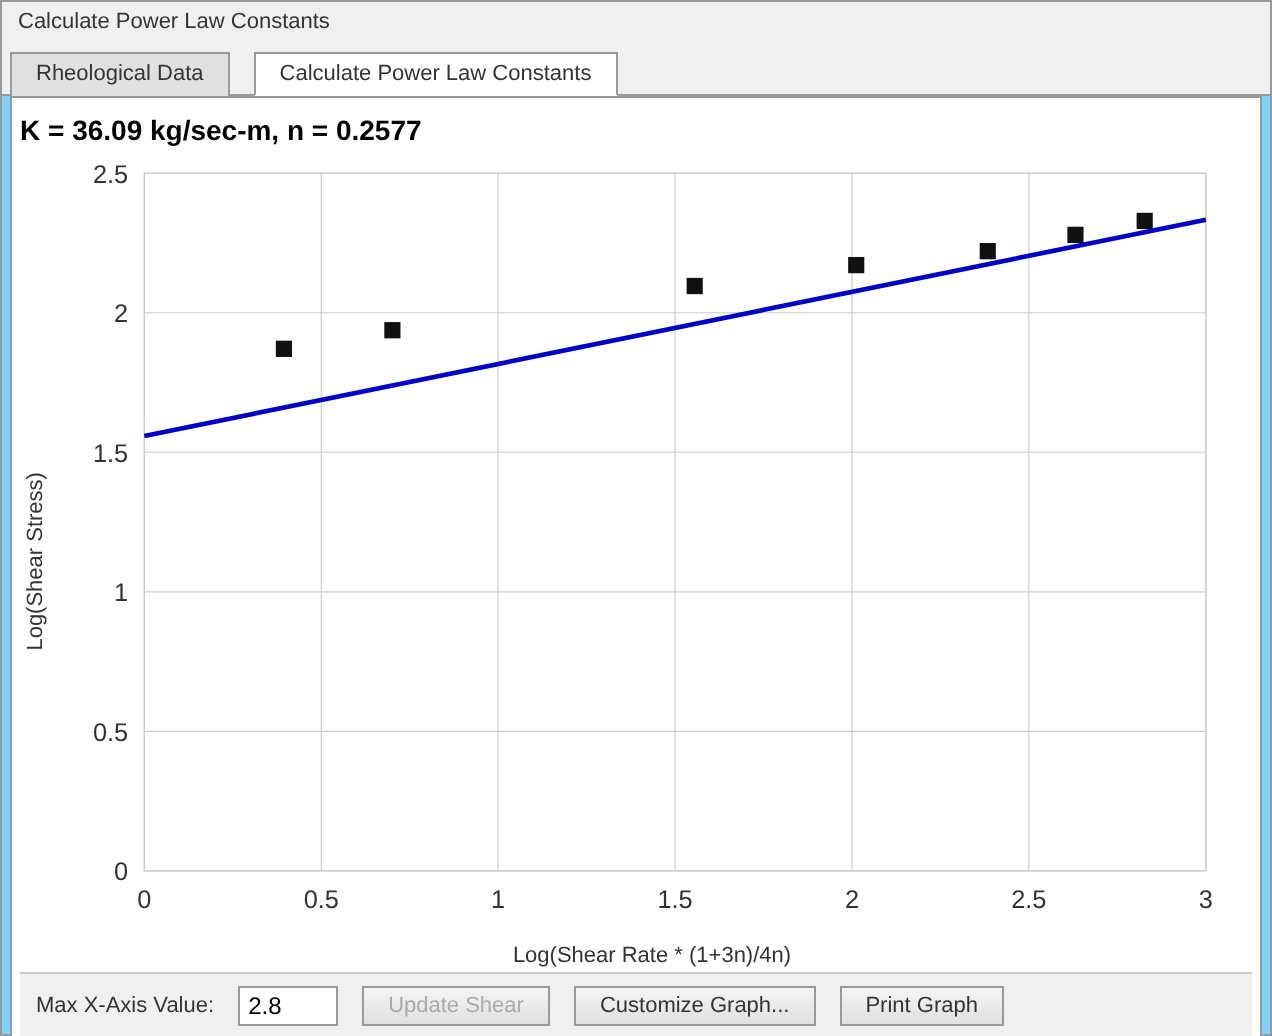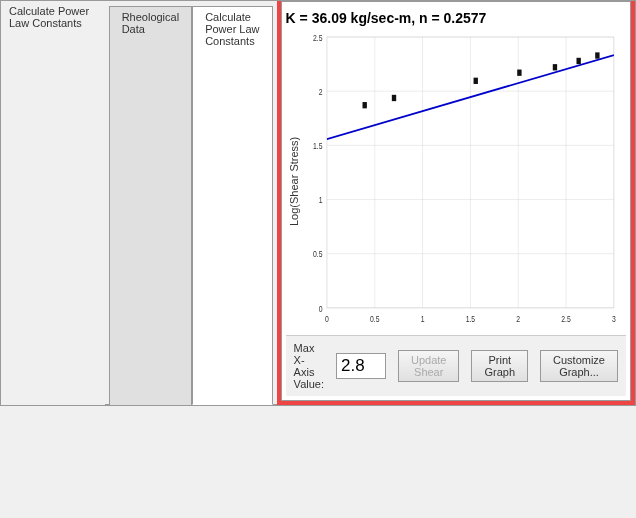--- a/index.html
+++ b/index.html
@@ -6,37 +6,37 @@
     body {
       width: 636px;
       height: 518px;
       font-family: 'Segoe UI', Tahoma, Geneva, Verdana, sans-serif;
       font-size: 12px;
       background: #f0f0f0;
       overflow: hidden;
     }
     .window {
       width: 636px;
-      height: 406px;
-      background: #ef4444;
-      border: 1px solid #999;
-      display: flex;
-      flex-direction: row;
+      height: 518px;
+      background: #7dd3fc;
+      border: 1px solid #999;
+      display: flex;
+      flex-direction: column;
     }
     .title-bar {
       background: #f0f0f0;
       padding: 4px 8px;
       font-size: 11px;
       color: #333;
       border-bottom: none;
     }
     .tabs {
       display: flex;
       padding: 4px 4px 0 4px;
-      gap: 0;
+      gap: 12px;
       border-bottom: 1px solid #999;
       background: #f0f0f0;
     }
     .tab {
       padding: 4px 12px;
       font-size: 11px;
       cursor: pointer;
       background: #e0e0e0;
       border: 1px solid #999;
       border-bottom: none;
@@ -109,21 +109,21 @@
       border-top: 1px solid #ccc;
       background: #f0f0f0;
     }
     .bottom-bar label {
       font-size: 11px;
       color: #333;
     }
     .bottom-bar input {
       width: 50px;
       padding: 2px 4px;
-      font-size: 17px;
+      font-size: 12px;
       border: 1px solid #999;
       background: #fff;
     }
     .btn {
       padding: 3px 12px;
       font-size: 11px;
       border: 1px solid #999;
       background: linear-gradient(to bottom, #f5f5f5, #e0e0e0);
       cursor: pointer;
       color: #333;
@@ -201,25 +201,26 @@
 
             <rect x="345" y="46" width="7" height="7" fill="#111"></rect>
 
             <rect x="402" y="40" width="7" height="7" fill="#111"></rect>
 
             <rect x="440" y="33" width="7" height="7" fill="#111"></rect>
 
             <rect x="470" y="27" width="7" height="7" fill="#111"></rect>
           </svg>
         </div>
+        <div class="x-axis-label">Log(Shear Rate * (1+3n)/4n)</div>
       </div>
     </div>
 
     <div class="bottom-bar">
       <label>Max X-Axis Value:</label>
       <input type="text" value="2.8" style="">
       <button class="btn" disabled="">Update Shear</button>
+      <button class="btn">Customize Graph...</button>
       <button class="btn">Print Graph</button>
-      <button class="btn">Customize Graph...</button>
     </div>
   </div>
 
 </div>
 
 </body></html>

